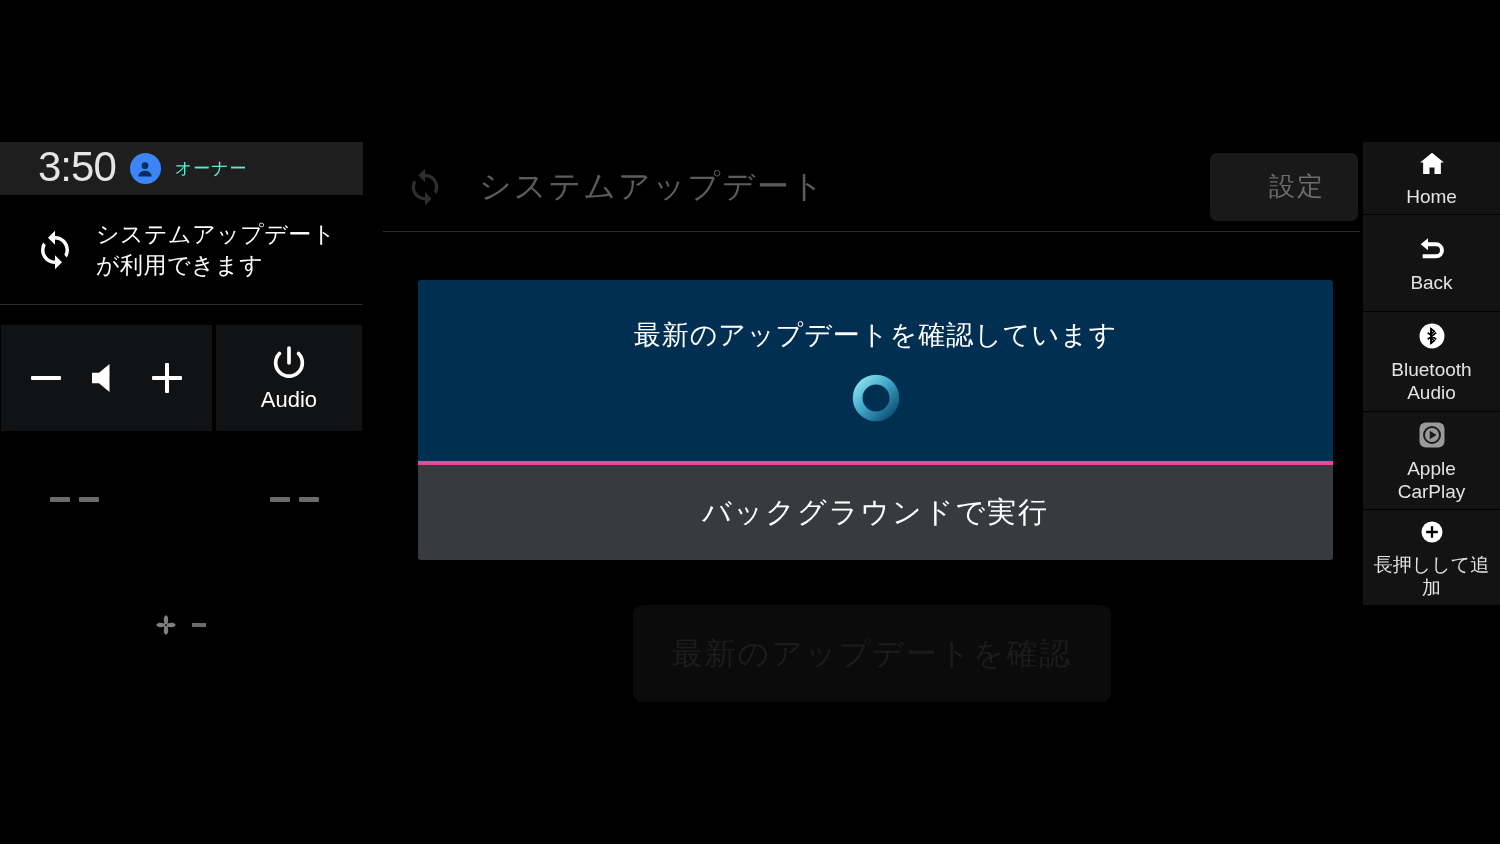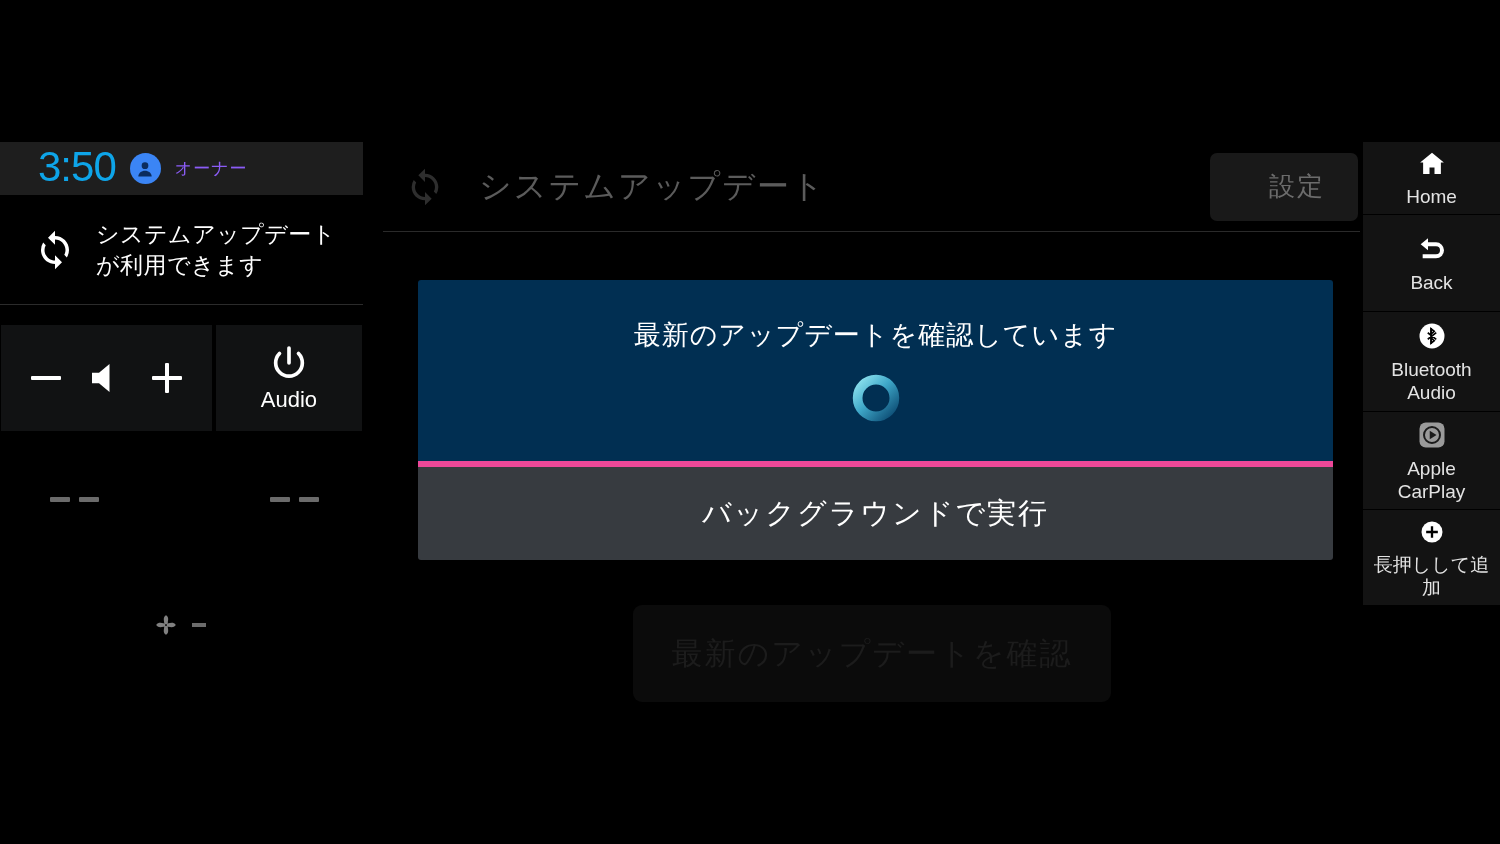--- a/index.html
+++ b/index.html
@@ -25,32 +25,32 @@
   }
 
   .status-bar {
     height:53px;
     background:#1e1e1e;
     display:flex; align-items:center;
     padding-left:38px;
     gap:14px;
   }
   .clock {
-    color:#0ea5e9; font-size:42px; font-weight:400;
+    color:#e5e5e5; font-size:42px; font-weight:400;
     letter-spacing:-1px; line-height:1;
     position:relative; top:-2px;
   }
   .avatar {
     width:31px; height:31px; border-radius:50%;
     background:#3b85f5;
     display:flex; align-items:center; justify-content:center;
     flex:none;
   }
   .avatar svg { width:20px; height:20px; fill:#0b2c5e; }
-  .owner-label { color:#8b5cf6; font-size:17px; letter-spacing:1px; }
+  .owner-label { color:#5eead4; font-size:17px; letter-spacing:1px; }
 
   .notif {
     height:110px;
     display:flex; align-items:center;
     padding:0 14px 0 34px;
     gap:20px;
     border-bottom:1px solid #2b2b2b;
   }
   .notif-icon { width:42px; height:42px; flex:none; }
   .notif-icon svg { width:42px; height:42px; fill:#fff; }
@@ -138,21 +138,21 @@
   .dialog-body {
     height:181px; background:#012f52;
     display:flex; flex-direction:column;
     align-items:center; justify-content:center;
     gap:18px;
   }
   .dialog-msg { color:#fff; font-size:27px; letter-spacing:1px; }
   .spinner { width:54px; height:54px; }
   .dialog-action {
     height:99px; background:#373b40;
-    border-top:6px solid #ec4899;
+    border-top:4px solid #ec4899;
     display:flex; align-items:center; justify-content:center;
     color:#fff; font-size:29px; letter-spacing:2px;font-family:Liberation Mono, monospace;
   }
 
   .check-btn {
     position:absolute; left:250px; top:463px;
     width:478px; height:97px;
     background:#0b0b0b; border-radius:9px;
     display:flex; align-items:center; justify-content:center;
     color:#1c1c1c; font-size:31px; letter-spacing:2px;

